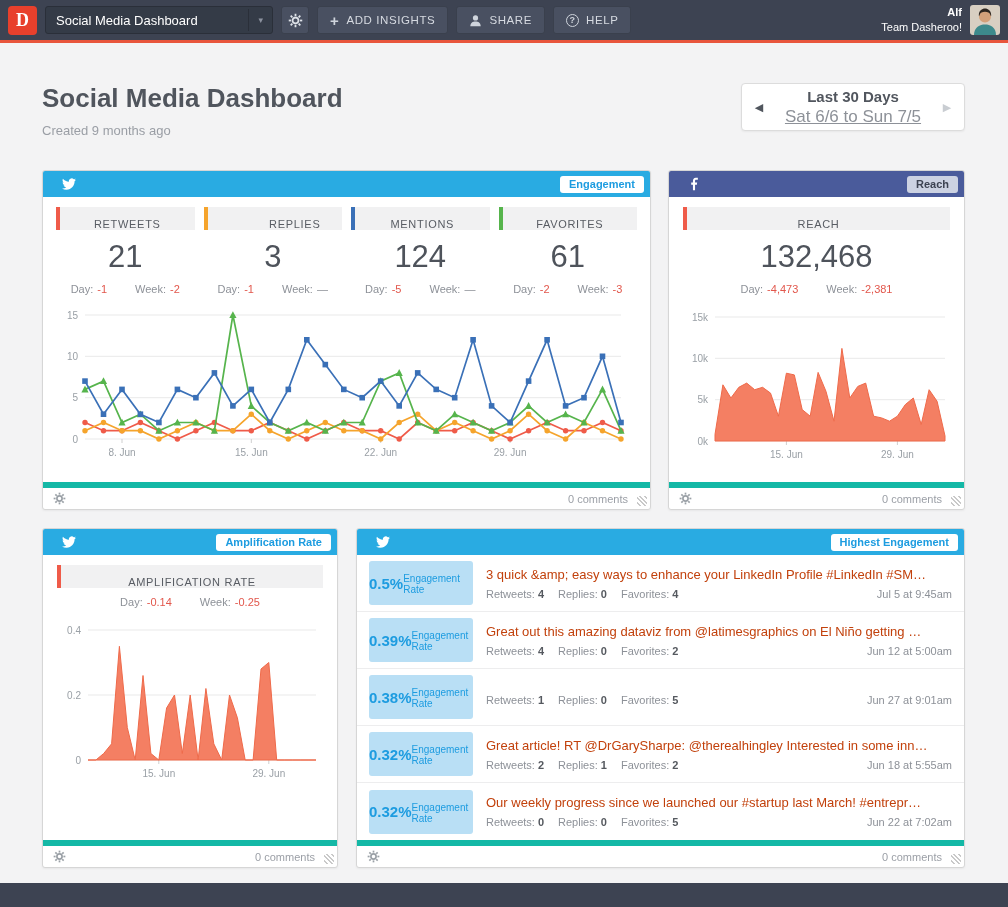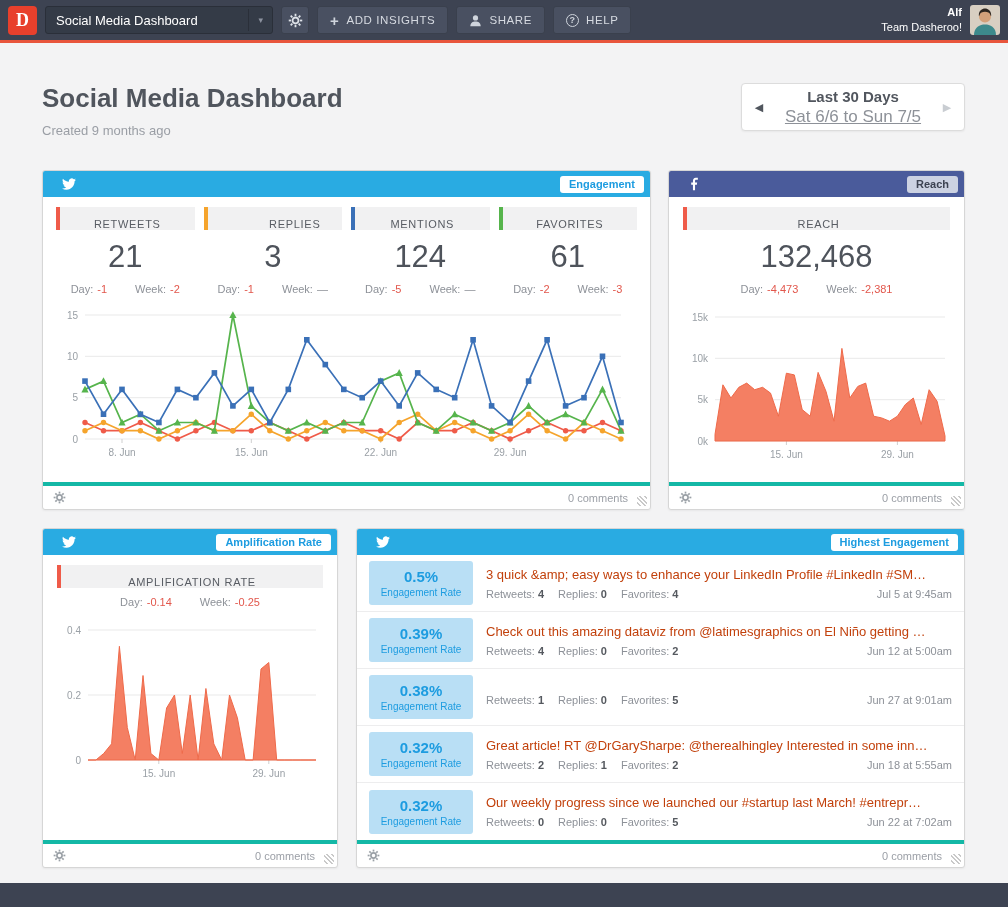--- a/index.html
+++ b/index.html
@@ -55,21 +55,21 @@
   .w3{ left:42px;  top:485px; width:296px; height:340px; }
   .w4{ left:356px; top:485px; width:609px; height:340px; }
   .widget-header{ height:26px; min-height:26px; display:flex; align-items:center;
     padding:0 4px 0 18px; border-radius:2px 2px 0 0; }
   .widget-header.tw{ background:#29abe2; }
   .widget-header.fb{ background:#4a5b9b; }
   .hdr-badge{ margin-left:auto; margin-right:2px; background:#fff; color:#1d9ce0;
     font-size:11px; font-weight:bold; padding:2.5px 9px; border-radius:3px; cursor:pointer; }
   .hdr-badge.fbb{ background:#ccd2e2; color:#3d4352; }
   .widget-body{ flex:1; position:relative; overflow:hidden; }
-  .widget-footer{ height:27px; min-height:27px; border-top:4px solid #14b8a6;
+  .widget-footer{ height:27px; min-height:27px; border-top:6px solid #14b8a6;
     display:flex; align-items:center; padding:0 10px; position:relative; }
   .ftr-gear{ display:flex; cursor:pointer; }
   .comments{ margin-left:auto; font-size:11px; color:#9b9fa6; margin-right:12px; cursor:pointer; }
   .grip{ position:absolute; right:3px; bottom:3px; width:10px; height:10px; cursor:nwse-resize;
     background:repeating-linear-gradient(45deg, transparent 0 2px, #c9c9c9 2px 3.2px); }
   
   .stats-row{ display:flex; gap:9px; padding:10px 13px 0; }
   .stat{ flex:1; }
   .stat-hd{ background:#f1f1f2; border-left:4px solid #ccc; height:23px;
     display:flex; align-items:flex-end; justify-content:center;
@@ -82,21 +82,21 @@
   .stat-delta .wk{ margin-left:24px; }
   .dv.neg{ color:#e2574c; }
   .solo-stat{ padding:10px 14px 0; }
   .chart-wrap{ margin:12px 10px 0 12px; }
   .chart-wrap.center{ margin:14px auto 0; }
   
   .t-row{ height:57px; display:flex; align-items:center; padding:0 12px;
     border-bottom:1px solid #ededee; cursor:pointer; }
   .t-row:last-child{ border-bottom:none; }
   .t-rate{ width:104px; min-width:104px; height:44px; background:#b9dff5; border-radius:3px;
-    display:flex; flex-direction:column; align-items:center; justify-content:center;
+    display:flex; flex-direction:row; align-items:center; justify-content:center;
     margin-right:13px; }
   .t-rate-val{ font-size:15px; font-weight:bold; color:#1d9ce0; }
   .t-rate-lab{ font-size:10px; color:#1d9ce0; margin-top:2px; }
   .t-main{ flex:1; min-width:0; }
   .t-text{ font-size:13px; color:#c2410c; white-space:nowrap; overflow:hidden; text-overflow:ellipsis; }
   .t-meta{ display:flex; align-items:center; font-size:11px; color:#8d9198; margin-top:6px; gap:3px; }
   .t-meta b{ color:#55595f; font-weight:bold; margin-right:11px; }
   .t-date{ margin-left:auto; color:#8d9198; }
 </style>
 </head>
@@ -530,21 +530,21 @@
           </div>
         </div>
       </div>
 
       <div class="t-row">
         <div class="t-rate">
           <div class="t-rate-val">0.39%</div>
           <div class="t-rate-lab">Engagement Rate</div>
         </div>
         <div class="t-main">
-          <div class="t-text">Check out this amazing dataviz from @latimesgraphics on El Niño getting …</div>
+          <div class="t-text">Great out this amazing dataviz from @latimesgraphics on El Niño getting …</div>
           <div class="t-meta">
             <span>Retweets:</span>
               <b>4</b>
             <span>Replies:</span>
               <b>0</b>
             <span>Favorites:</span>
               <b>2</b>
             <span class="t-date">Jun 12 at 5:00am</span>
           </div>
         </div>

